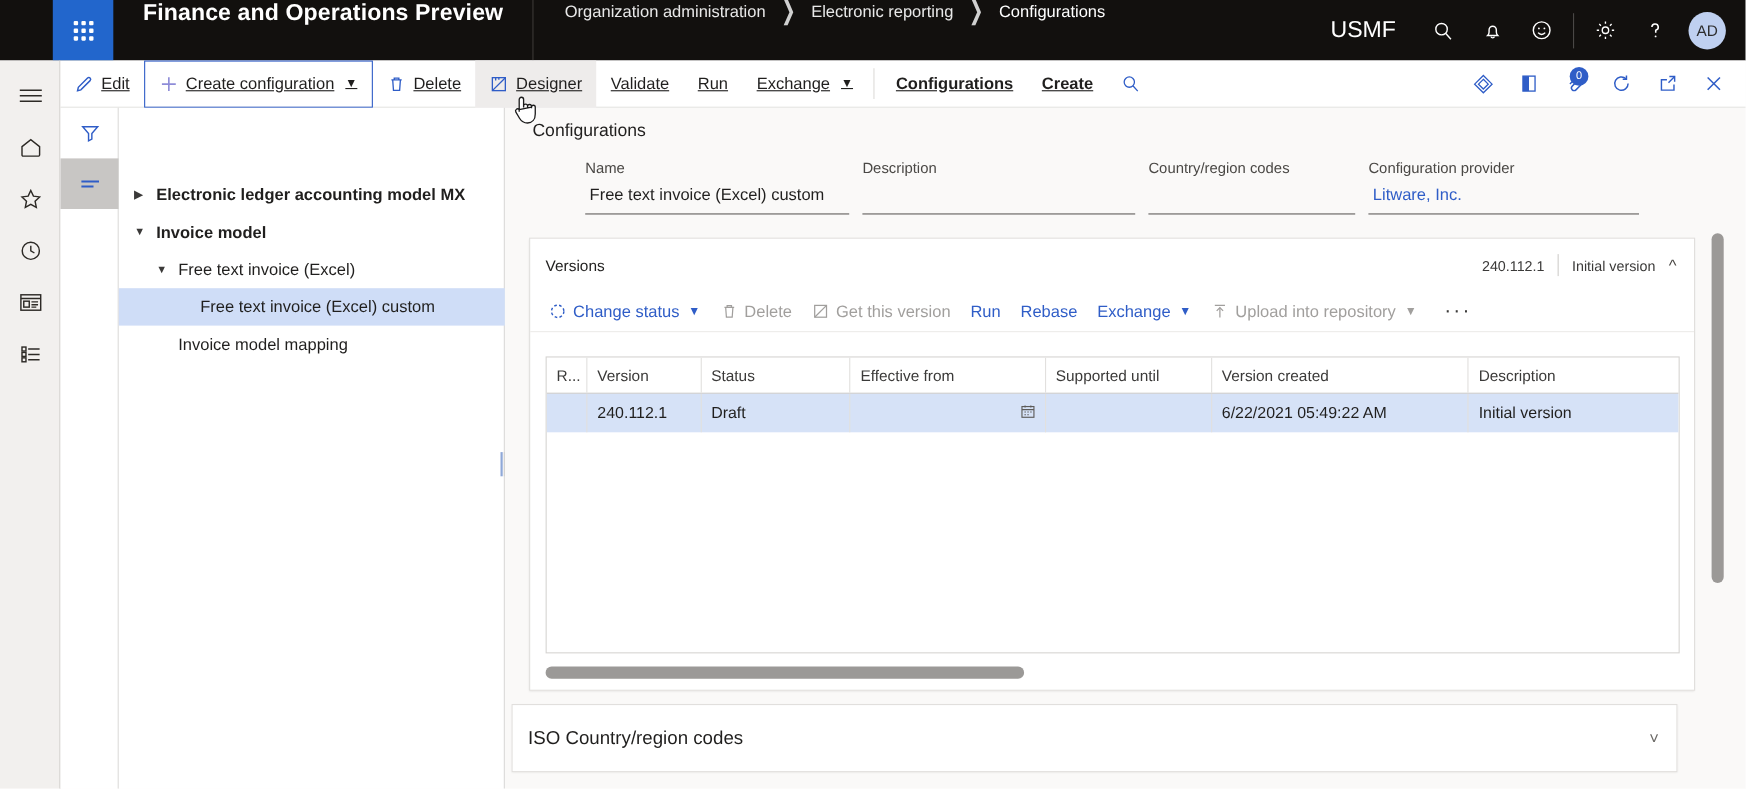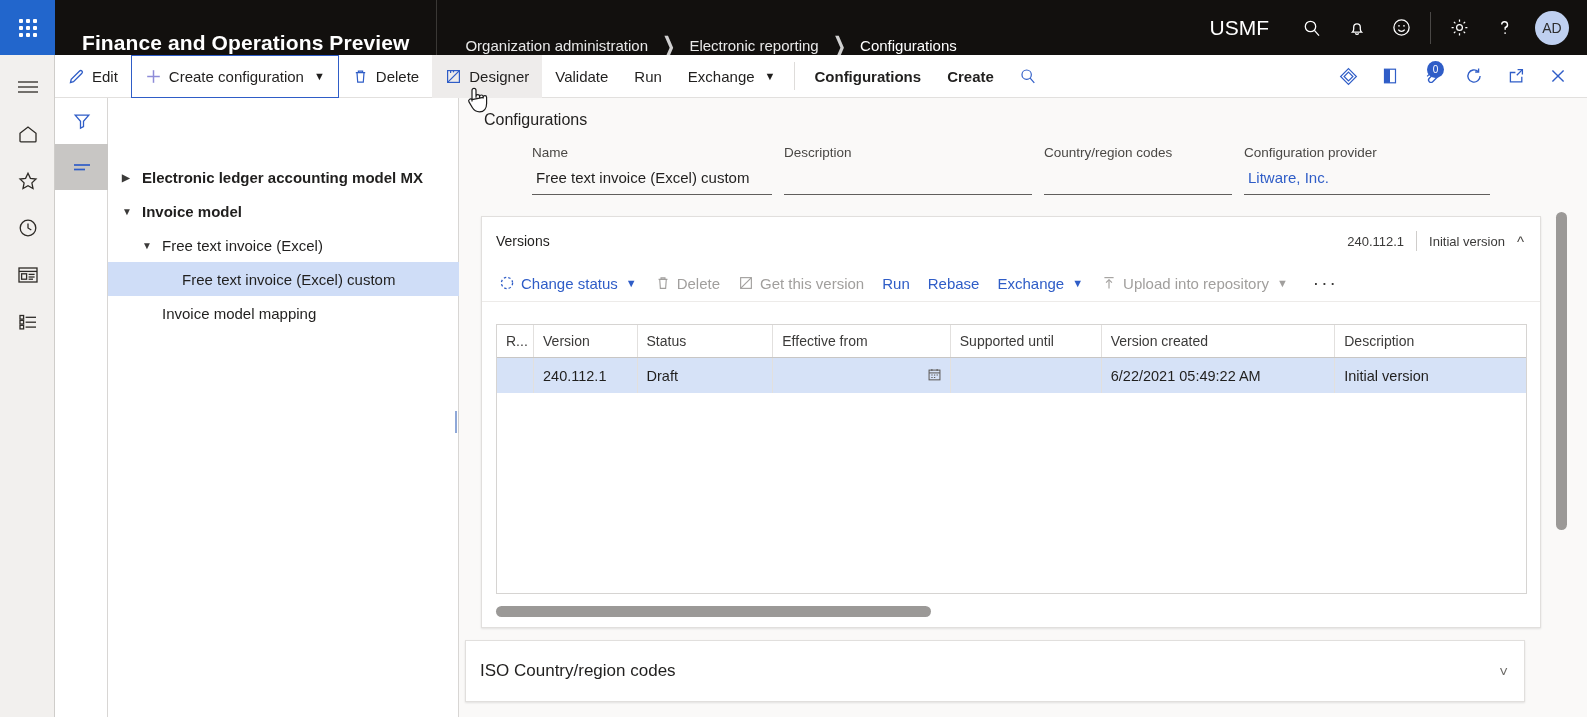--- a/index.html
+++ b/index.html
@@ -8,21 +8,21 @@
     width:1587px; height:717px;
     font-family:"Liberation Sans", sans-serif;
     font-size:15px; color:#161616;
     background:#ffffff; overflow:hidden;
   }
   #app { position:relative; width:1587px; height:717px; }
 
   
   .topbar {
     position:absolute; left:0; top:0; width:1587px; height:55px;
-    background:#12100e; display:flex; align-items:flex-end;
+    background:#12100e; display:flex; align-items:flex-start;padding-left:48px;
   }
   .waffle {
     width:55px; height:55px; background:#2266cc;
     display:flex; align-items:center; justify-content:center; flex:0 0 55px;
   }
   .waffle-grid {
     display:grid; grid-template-columns:repeat(3,4px); grid-template-rows:repeat(3,4px);
     gap:3px;
   }
   .waffle-grid i { width:4px; height:4px; background:#fff; border-radius:1px; display:block; }
@@ -70,21 +70,21 @@
   .rail-btn.first { margin-top:8px; }
 
   
   .cmdbar {
     position:absolute; left:55px; top:55px; width:1532px; height:43px;
     background:#ffffff; border-bottom:1px solid #e2e0de;
     display:flex; align-items:center;
   }
   .cmd {
     height:43px; display:flex; align-items:center; gap:7px;
-    padding:0 13px; white-space:nowrap; font-size:15px; color:#201f1e;
+    padding:0 13px; white-space:nowrap; font-size:15px; color:#201f1e;text-decoration:underline;
   }
   .cmd.blue-icon svg { color:#2f5dc7; }
   .cmd.boxed {
     border-left:1px solid #2f5dc7; border-right:1px solid #2f5dc7;
     border-bottom:1px solid #2f5dc7; border-top:1px solid #2f5dc7;
     height:43px; margin:0;
   }
   .cmd.hovered { background:#eeeceb; }
   .cmd.bold { font-weight:bold; }
   .cmd-sep { width:1px; height:28px; background:#dedcda; margin:0 6px; }

